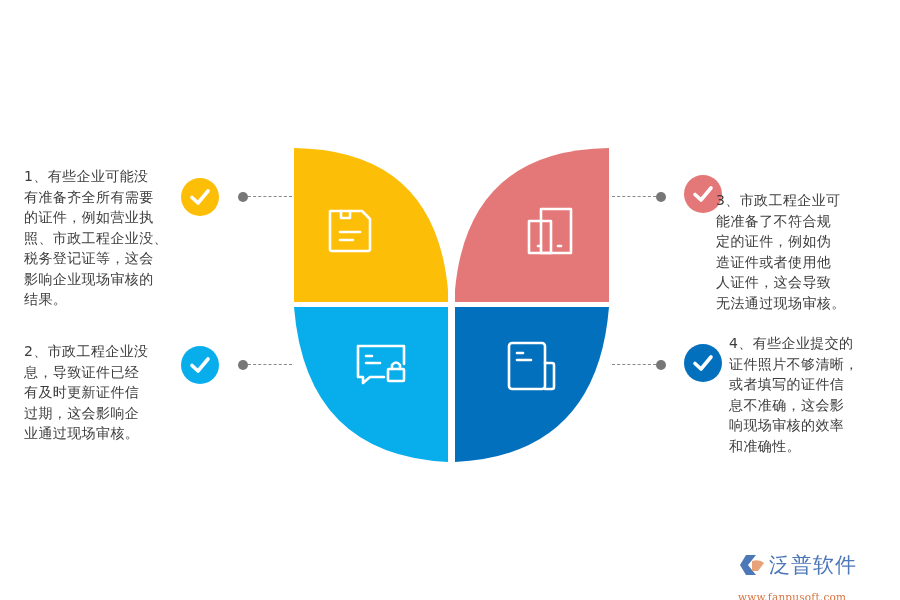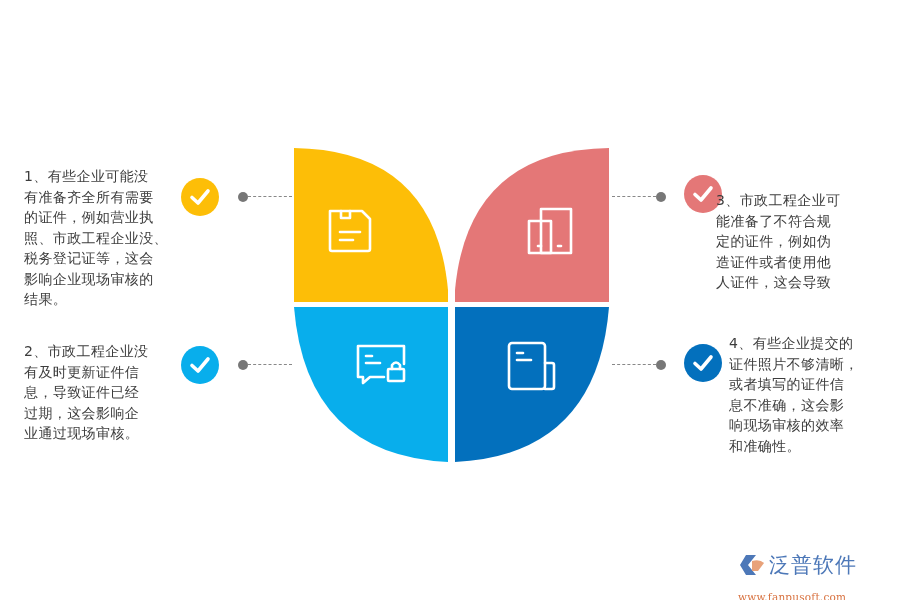--- a/index.html
+++ b/index.html
@@ -146,32 +146,33 @@
   <div>有准备齐全所有需要</div>
   <div>的证件，例如营业执</div>
   <div>照、市政工程企业没、</div>
   <div>税务登记证等，这会</div>
   <div>影响企业现场审核的</div>
   <div>结果。</div>
 </div>
 
 <div class="text-block" style="left:24px;top:341px;width:160px;">
   <div>2、市政工程企业没</div>
+  <div>息，导致证件已经</div>
   <div>有及时更新证件信</div>
-  <div>息，导致证件已经</div>
   <div>过期，这会影响企</div>
   <div>业通过现场审核。</div>
 </div>
 
 <div class="text-block" style="left:716px;top:170px;width:160px;margin-top:20px;">
   <div>3、市政工程企业可</div>
   <div>能准备了不符合规</div>
   <div>定的证件，例如伪</div>
   <div>造证件或者使用他</div>
   <div>人证件，这会导致</div>
+  <div>无法通过现场审核。</div>
 </div>
 
 <div class="text-block" style="left:729px;top:333px;width:165px;">
   <div>4、有些企业提交的</div>
   <div>证件照片不够清晰，</div>
   <div>或者填写的证件信</div>
   <div>息不准确，这会影</div>
   <div>响现场审核的效率</div>
   <div>和准确性。</div>
 </div>

